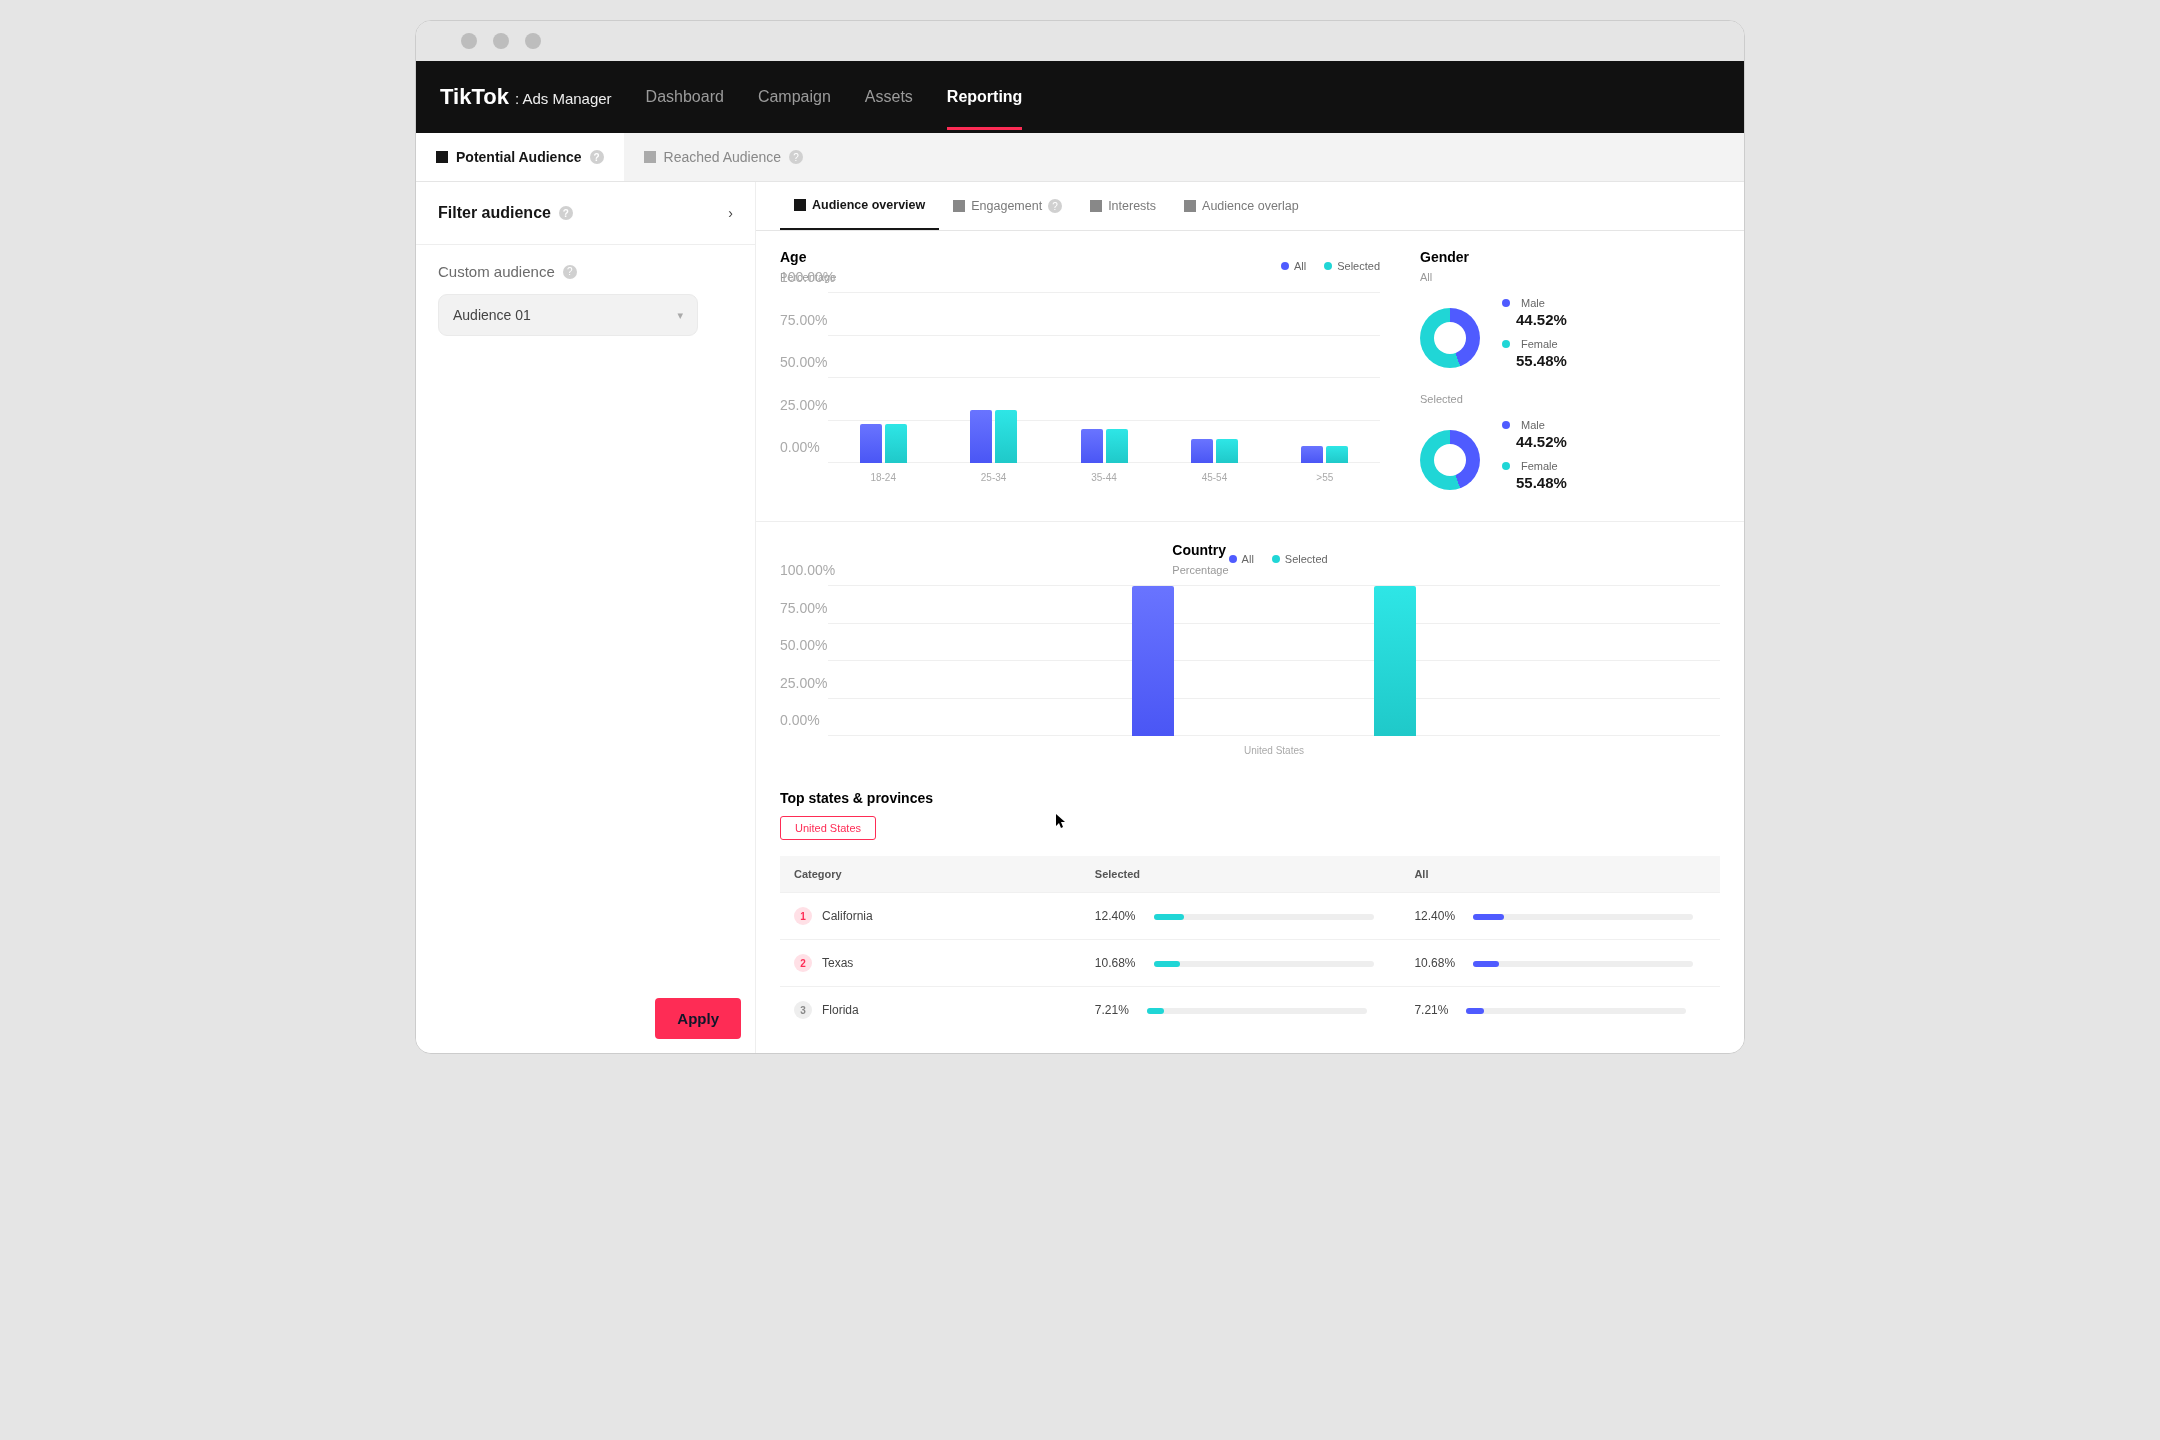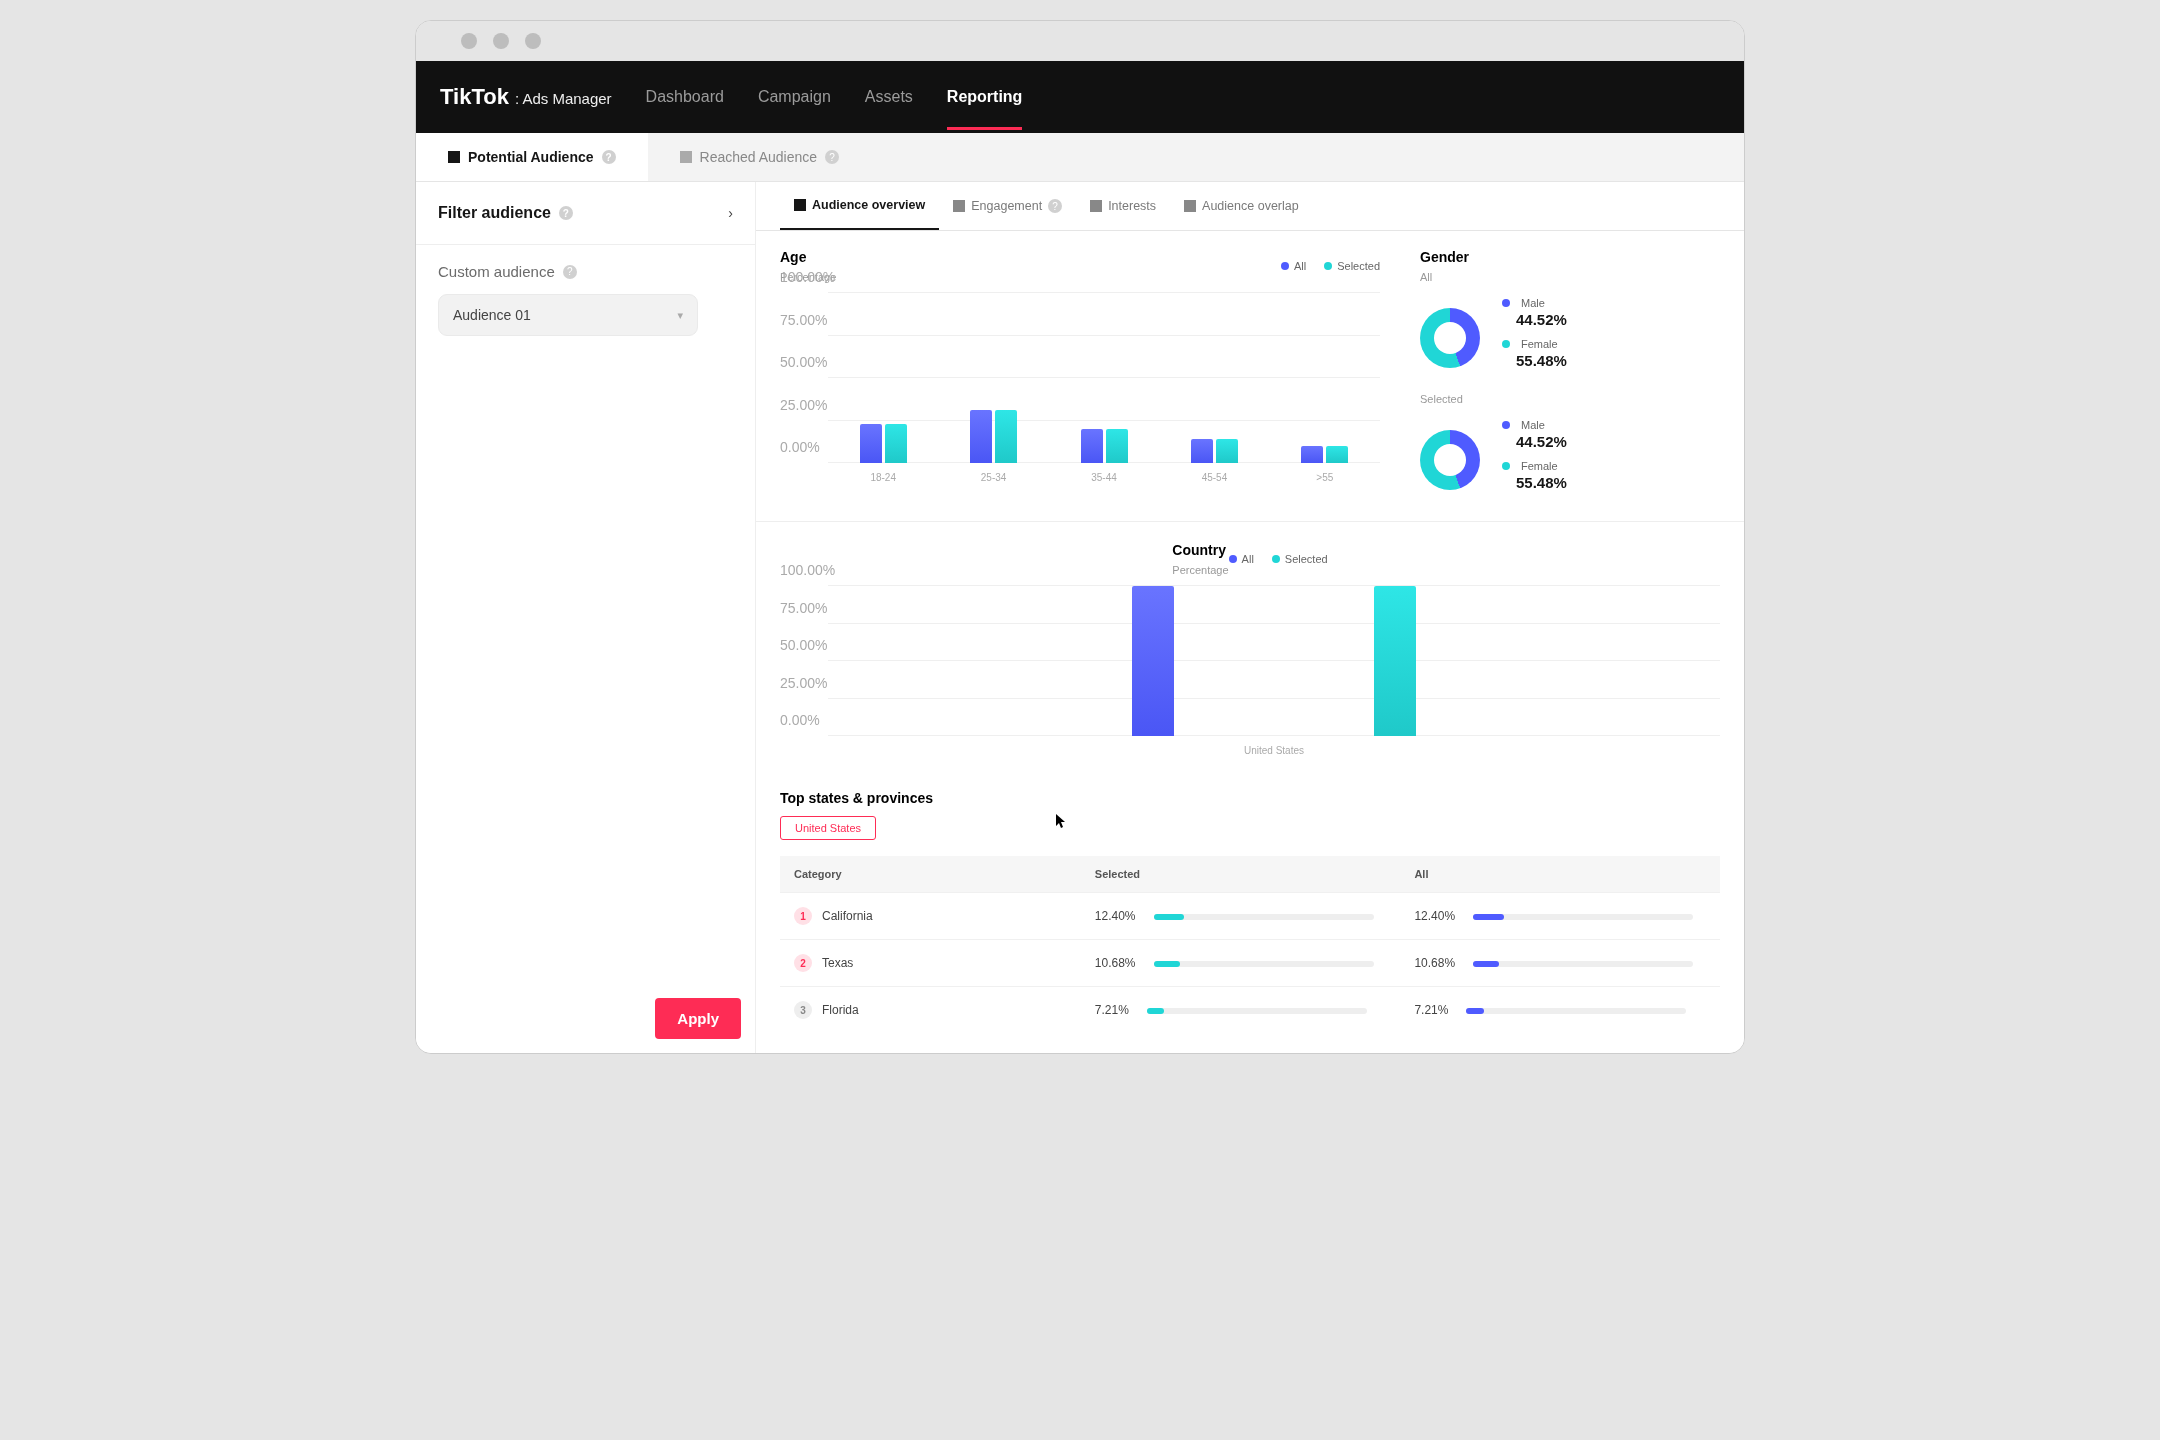--- a/index.html
+++ b/index.html
@@ -7,34 +7,34 @@
   .window { width: 1330px; background:#f8f8f8; border-radius:16px; overflow:hidden; border:1px solid #ccc; }
   .titlebar { height:40px; background:#e5e5e5; display:flex; align-items:center; padding-left:45px; gap:16px; }
   .tdot { width:16px; height:16px; border-radius:50%; background:#bdbdbd; }
   .topnav { background:#111; color:#fff; display:flex; align-items:center; height:72px; padding:0 24px; gap:34px; }
   .brand { font-weight:800; font-size:22px; display:flex; align-items:baseline; gap:6px;}
   .brand-sub { font-weight:500; font-size:15px; color:#eee;}
   .navlink { color:#9b9b9b; font-size:16px; cursor:pointer; position:relative;}
   .navlink.active { color:#fff; font-weight:600;}
   .navlink.active::after { content:""; position:absolute; left:0; right:0; bottom:-24px; height:3px; background:#fe2c55;}
   .subtabs { display:flex; background:#f3f3f3; border-bottom:1px solid #e5e5e5; }
-  .subtab { padding:16px 32px; font-size:14px; color:#888; display:flex; align-items:center; gap:8px; cursor:pointer;}
+  .subtab { padding:16px 20px; font-size:14px; color:#888; display:flex; align-items:center; gap:8px; cursor:pointer;}
   .subtab.active { background:#fff; color:#161616; font-weight:600; }
   .help-icon { width:14px; height:14px; border-radius:50%; background:#d0d0d0; display:inline-flex; align-items:center; justify-content:center; font-size:10px; color:#fff;}
   .body { display:flex; background:#fff; min-height:760px; }
   .sidebar { width:340px; border-right:1px solid #eee; display:flex; flex-direction:column; position:relative;}
   .sideitem { padding:22px 22px; border-bottom:1px solid #eee; display:flex; align-items:center; justify-content:space-between; cursor:pointer;}
   .sideitem .lbl { font-size:16px; font-weight:700; color:#161616; display:flex; align-items:center; gap:8px;}
   .sideitem.sub { border-left:4px solid #fe2c55; }
   .chev { font-size:14px; color:#444;}
   .form-sec { padding:18px 22px;}
   .form-lbl { font-size:15px; color:#6b6b6b; font-weight:500; display:flex; align-items:center; gap:8px; margin-bottom:14px;}
   .select { background:#f2f2f2; border:1px solid #eaeaea; border-radius:9px; padding:12px 14px; font-size:14px; color:#444; display:flex; justify-content:space-between; align-items:center; width:260px; cursor:pointer;}
   .apply-wrap { position:absolute; bottom:14px; right:14px;}
-  .apply { background:#fe2c55; color:#ffffff; border:none; border-radius:4px; padding:12px 22px; font-size:15px; font-weight:600; cursor:pointer;}
+  .apply { background:#fe2c55; color:#0f172a; border:none; border-radius:4px; padding:12px 22px; font-size:15px; font-weight:600; cursor:pointer;}
   .main { flex:1; padding:0 24px 20px 24px; position:relative;}
   .mtabs { display:flex; border-bottom:1px solid #e5e5e5; margin:0 -24px; padding:0 24px;}
   .mtab { padding:16px 14px; font-size:12.5px; color:#7a7a7a; display:flex; gap:6px; align-items:center; cursor:pointer;}
   .mtab.active { color:#161616; font-weight:700; border-bottom:2px solid #161616;}
   .mtab .mi { width:12px; height:12px; display:inline-block; background:#7a7a7a;}
   .mtab.active .mi { background:#161616;}
   .row { display:flex; gap:40px; margin-top:18px;}
   .card-title { font-size:14px; font-weight:700; color:#000000; }
   .card-sub { font-size:11px; color:#999; margin-top:6px;}
   .legend { display:flex; gap:18px; font-size:11px; color:#666; align-items:center;}

